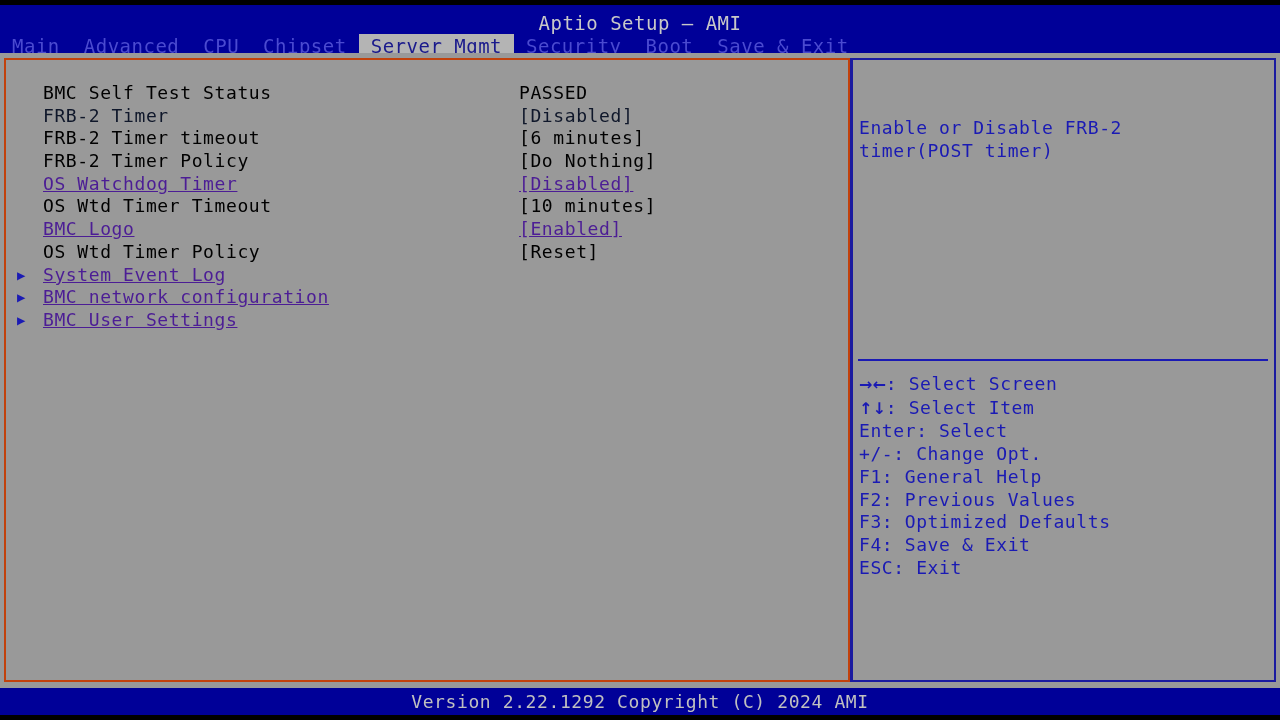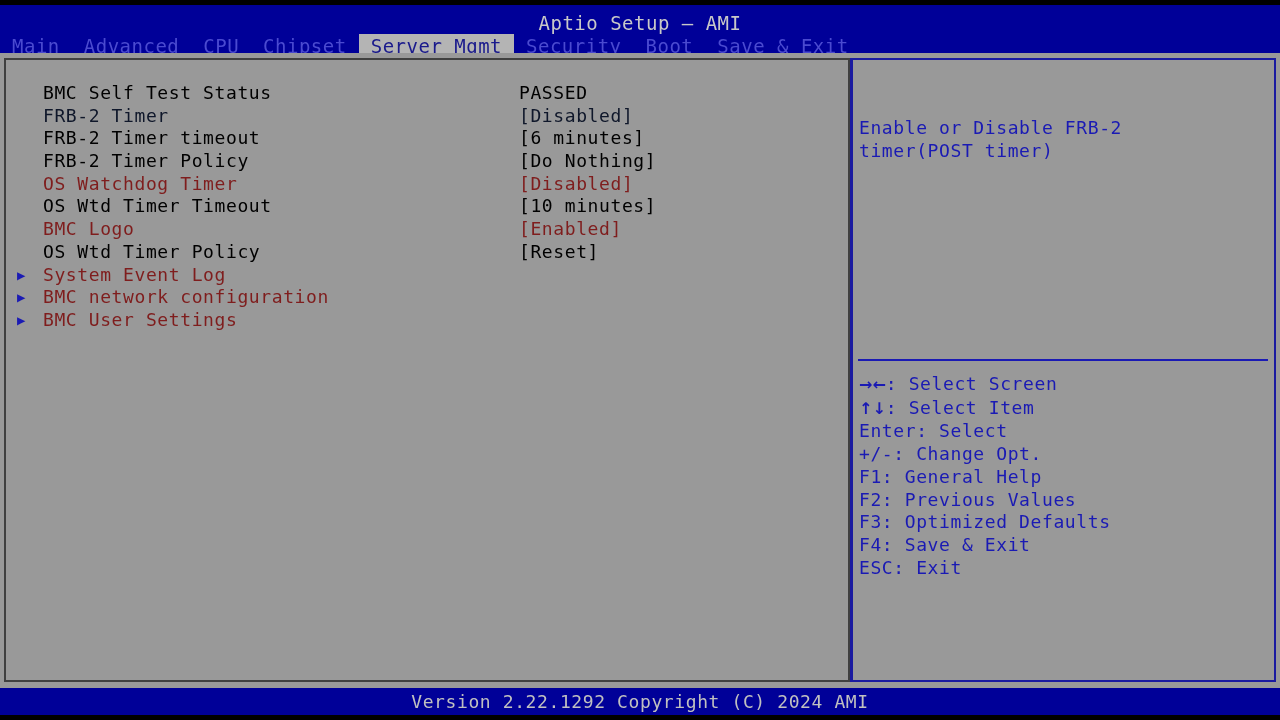--- a/index.html
+++ b/index.html
@@ -76,21 +76,21 @@
     background: #999999;
   }
 
   
   .panel-left {
     position: absolute;
     left: 4px;
     top: 5px;
     width: 846px;
     height: 624px;
-    border: 2px solid #404040;
+    border: 2px solid #c2410c;
     box-sizing: border-box;
     background: #999999;
   }
   
   .panel-right {
     position: absolute;
     left: 850px;
     top: 5px;
     width: 426px;
     height: 624px;
@@ -130,21 +130,21 @@
     position: absolute;
     left: 37px;
     top: 0;
   }
   .row-value {
     position: absolute;
     left: 513px;
     top: 0;
   }
   .c-black  { color: #000000; }
-  .c-blue   { color: #7f1d1d; }
+  .c-blue   { color: #4c1d95; text-decoration: underline; }
   .c-white  { color: #0f172a; }
 
   
   .help-text {
     position: absolute;
     left: 6px;
     top: 22px;
     width: 408px;
     color: #1a1ab4;
     font-size: 18px;

